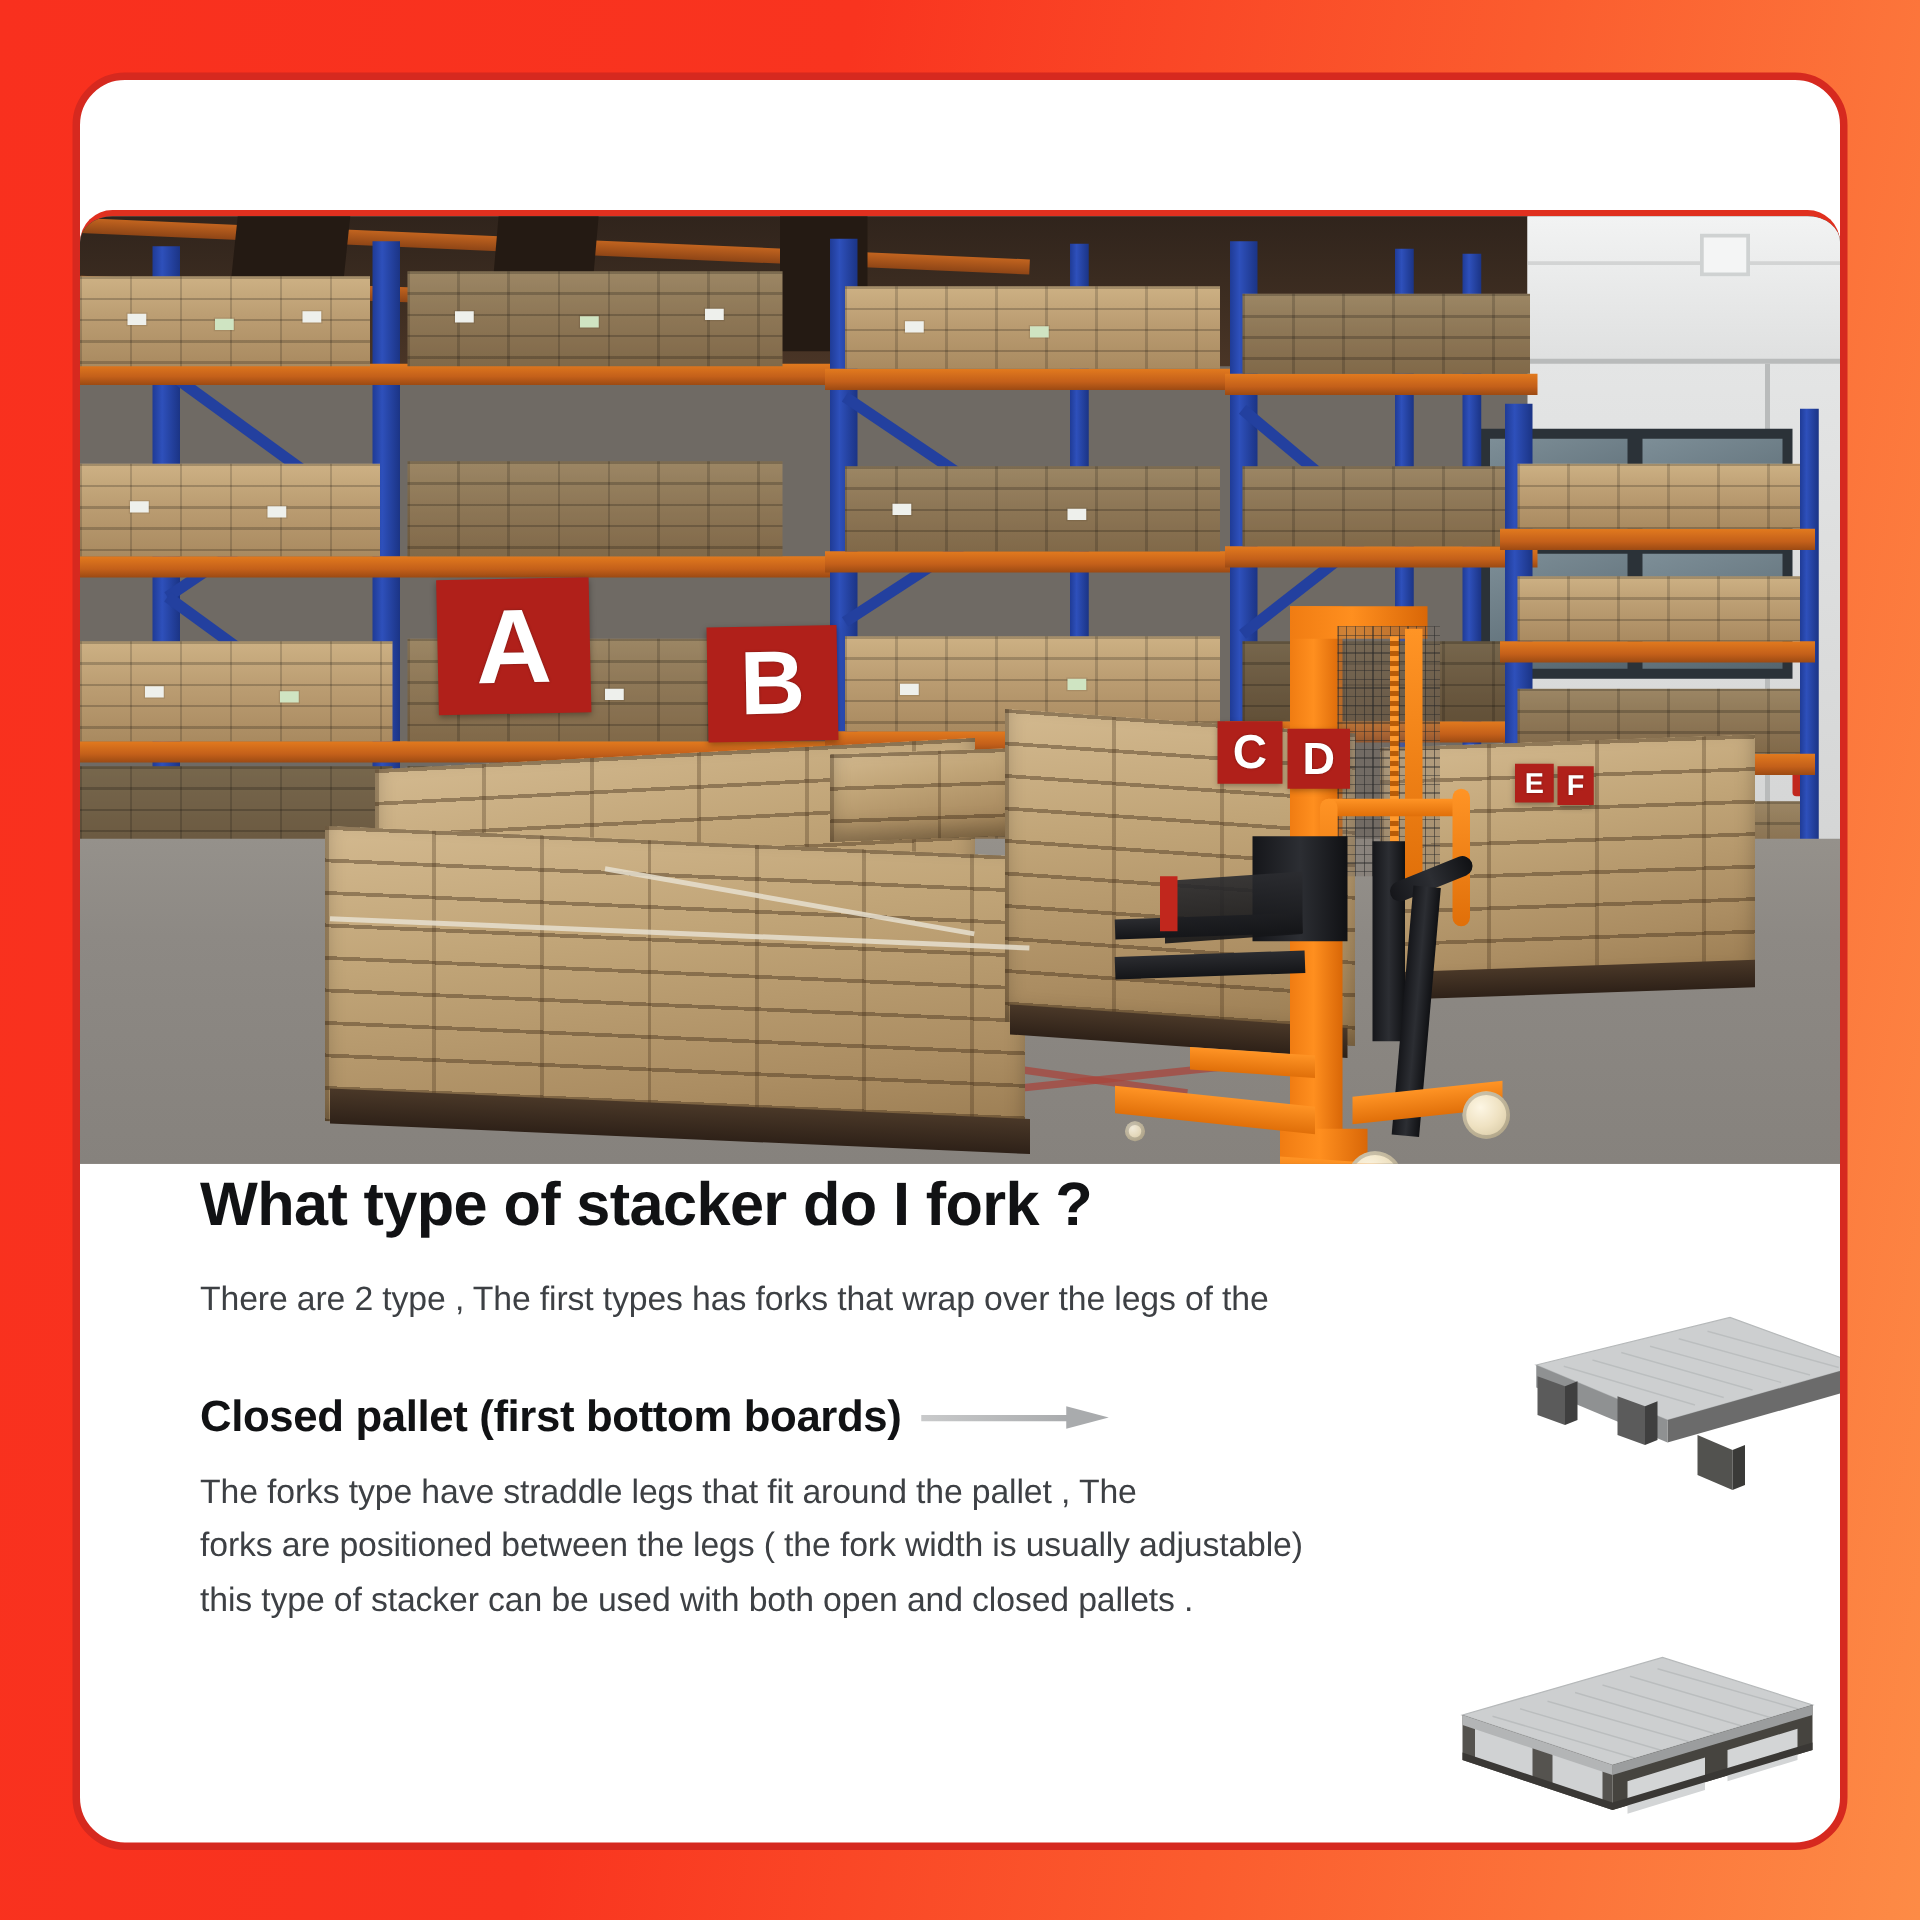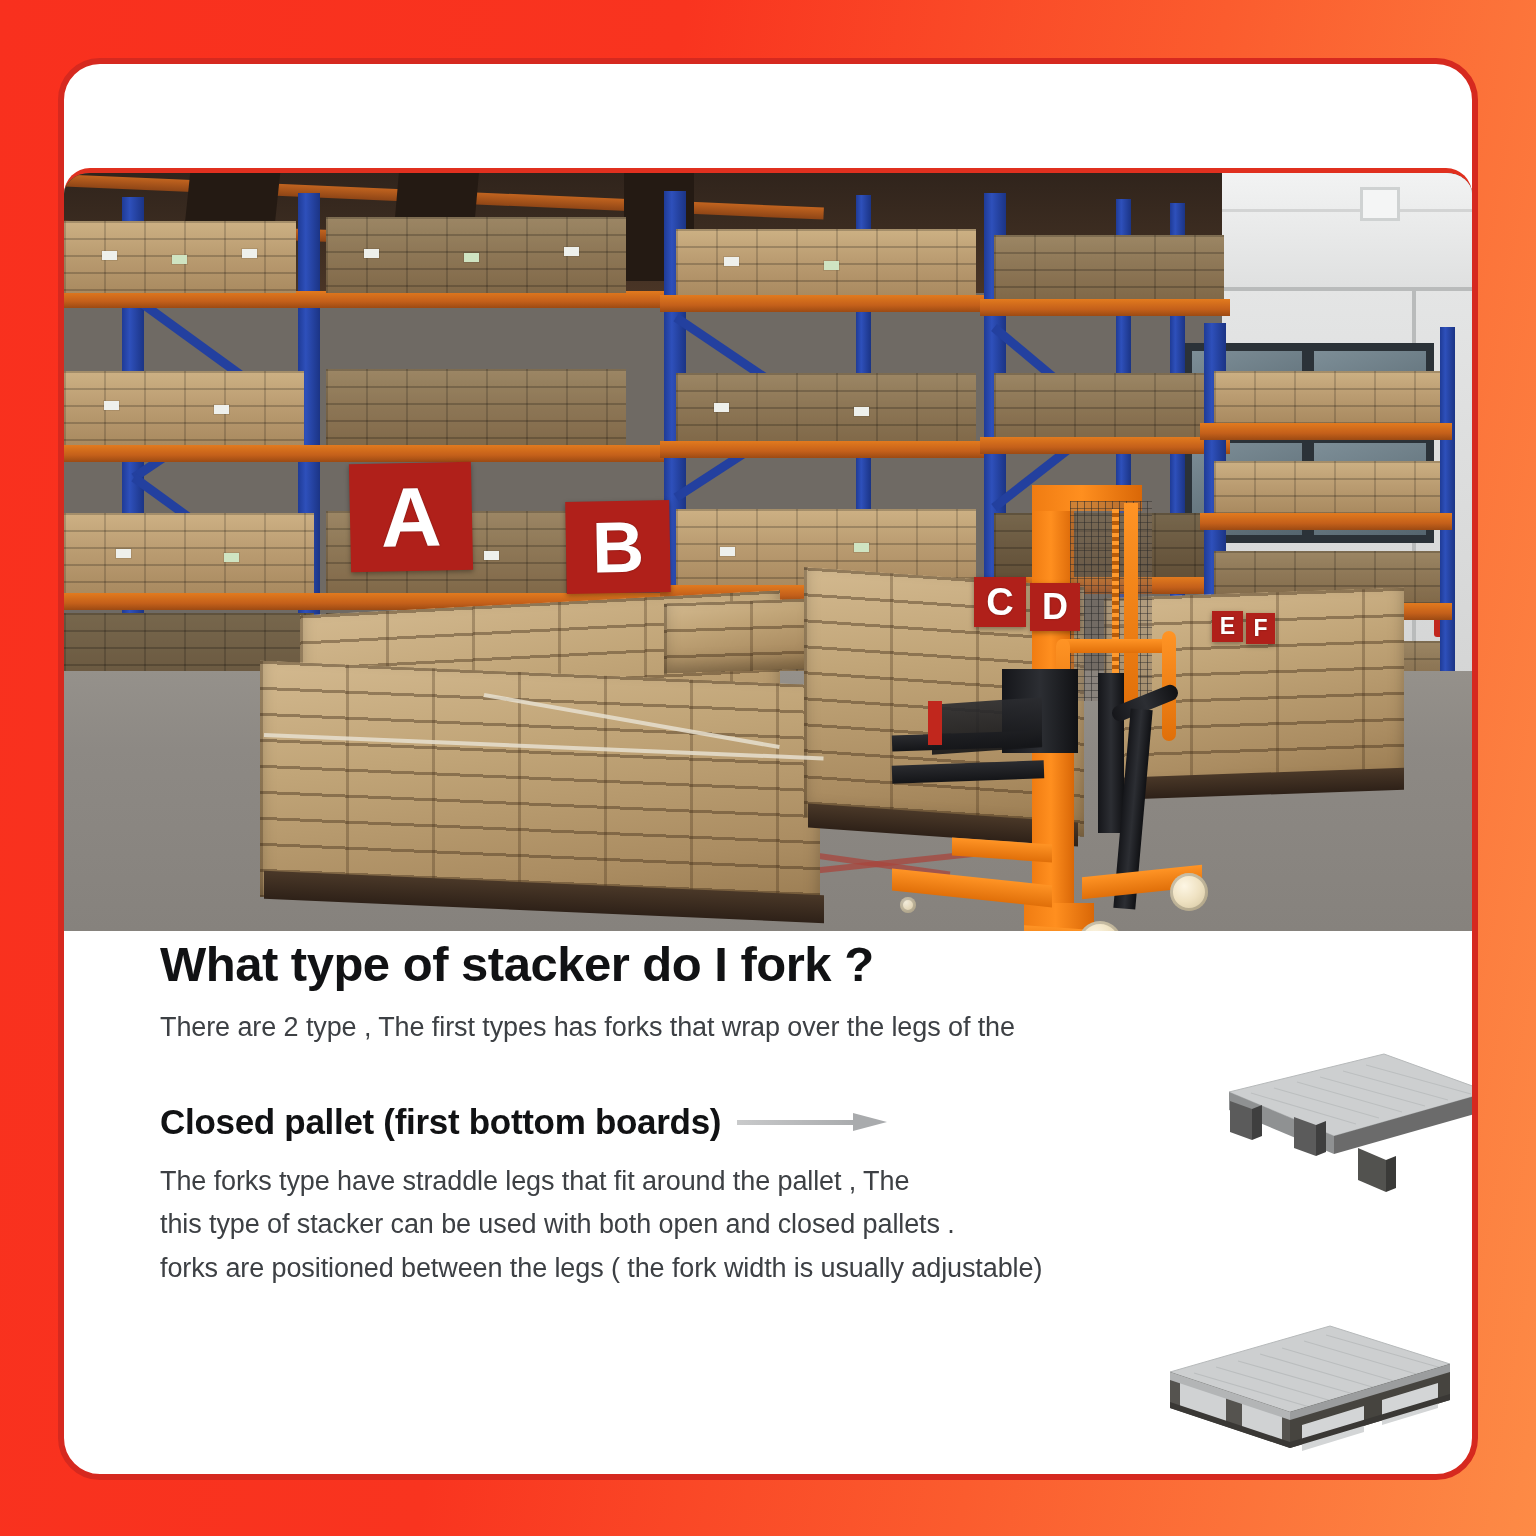--- a/index.html
+++ b/index.html
@@ -184,21 +184,21 @@
     position:absolute; left:0; top:4px; width:118px; height:5px;
     background:linear-gradient(90deg,#c9cacb,#a9abad);
   }
   .arrow .head {
     position:absolute; right:0; top:-3px; width:0; height:0;
     border-left:34px solid #a9abad;
     border-top:9px solid transparent;
     border-bottom:9px solid transparent;
   }
 
-  .para { margin-top:14px; }
+  .para { margin-top:26px; }
   .para p {
     font-size:27px; color:#3d4044; line-height:1.62;
     letter-spacing:-.1px; white-space:nowrap;
     font-family:"Liberation Sans", sans-serif;
   }
 
   .block2 { margin-top:52px; }
   .block2 .sub-row { margin-top:0; }
   .block2 .para { margin-top:18px; }
 
@@ -393,22 +393,22 @@
     <div class="block2">
       <div class="sub-row">
         <div class="subhead">Closed pallet (first bottom boards)</div>
         <div class="arrow">
           <div class="shaft"></div>
           <div class="head"></div>
         </div>
       </div>
       <div class="para">
         <p>The forks type have straddle legs that fit around the pallet , The</p>
+        <p>forks are positioned between the legs ( the fork width is usually adjustable)</p>
         <p>this type of stacker can be used with both open and closed pallets .</p>
-        <p>forks are positioned between the legs ( the fork width is usually adjustable)</p>
       </div>
     </div>
   </div>
 
   <div class="pal pal-open">
     <svg viewBox="0 0 360 150" width="360" height="150">
 
       <polygon points="95,48 250,10 355,48 200,92" fill="#cdcfd0" stroke="#b6b9ba" stroke-width="1"></polygon>
 
       <g stroke="#b9bcbd" stroke-width="1.1" opacity=".85">

